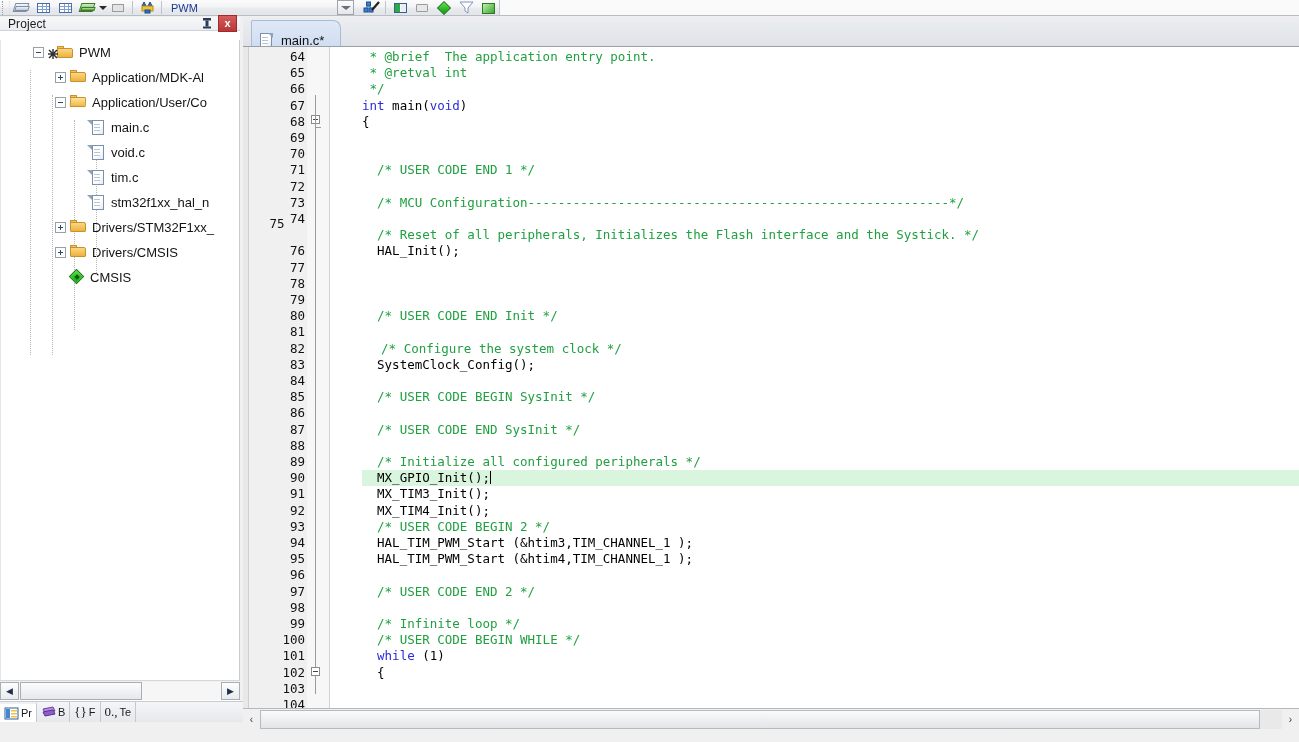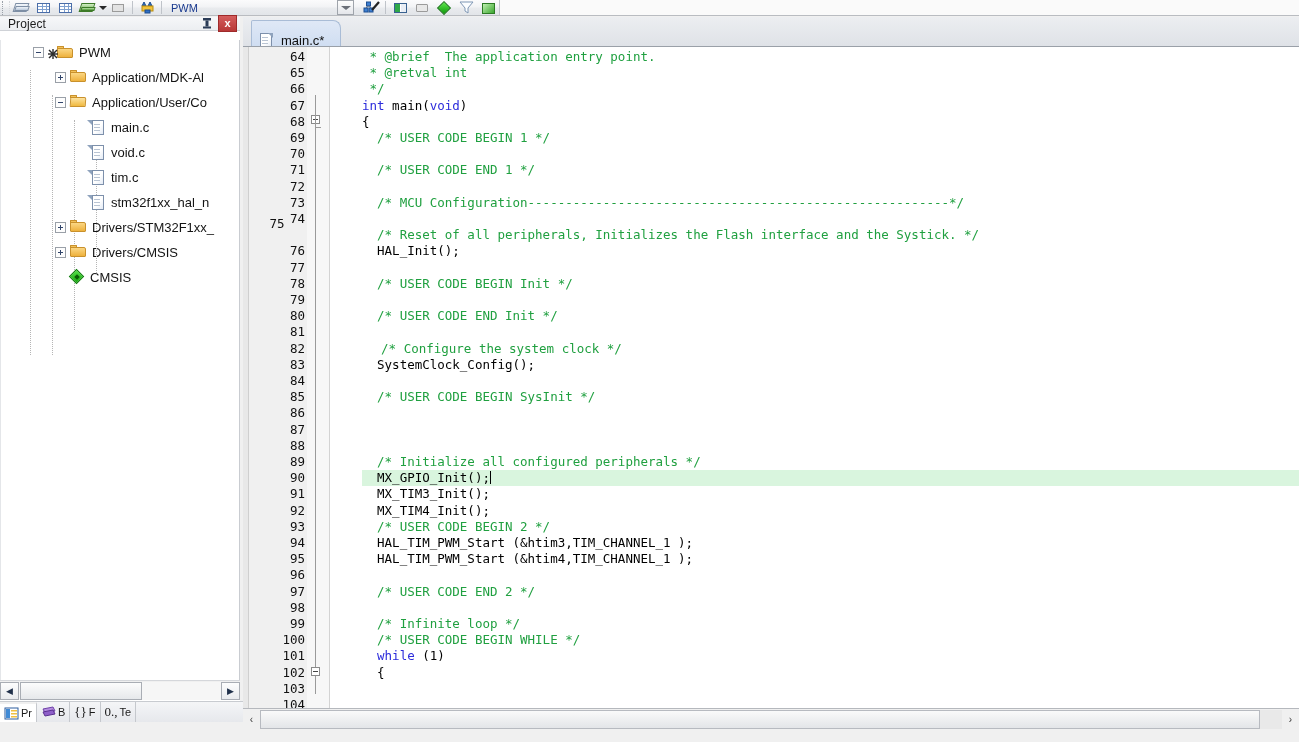--- a/index.html
+++ b/index.html
@@ -823,38 +823,37 @@
       <div class="ed-leftbar"></div>
       <div class="ed-gutter"></div>
       <div class="ed-foldcol"></div>
 
       <div id="code-rows" class="codearea">
           <div class="row" style="position: absolute; top: 2px; left: 0px; right: 0px;"><span class="cmt"> * @brief  The application entry point.</span></div>
           <div class="row" style="position: absolute; top: 18.2px; left: 0px; right: 0px;"><span class="cmt"> * @retval int</span></div>
           <div class="row" style="position: absolute; top: 34.4px; left: 0px; right: 0px;"><span class="cmt"> */</span></div>
           <div class="row" style="position: absolute; top: 50.6px; left: 0px; right: 0px;"><span class="kw">int </span><span>main(</span><span class="kw">void</span><span>)</span></div>
           <div class="row" style="position: absolute; top: 66.8px; left: 0px; right: 0px;"><span>{</span></div>
-          <div class="row" style="position: absolute; top: 83px; left: 0px; right: 0px;"><span class="cmt">  /* USER CODE BEGIN 1 */</span></div>
           <div class="row" style="position: absolute; top: 99.2px; left: 0px; right: 0px;"><span></span></div>
           <div class="row" style="position: absolute; top: 115.4px; left: 0px; right: 0px;"><span class="cmt">  /* USER CODE END 1 */</span></div>
           <div class="row" style="position: absolute; top: 131.6px; left: 0px; right: 0px;"><span></span></div>
           <div class="row" style="position: absolute; top: 147.8px; left: 0px; right: 0px;"><span class="cmt">  /* MCU Configuration--------------------------------------------------------*/</span></div>
           <div class="row" style="position: absolute; top: 164px; left: 0px; right: 0px;"><span></span></div>
           <div class="row" style="position: absolute; top: 180.2px; left: 0px; right: 0px;"><span class="cmt">  /* Reset of all peripherals, Initializes the Flash interface and the Systick. */</span></div>
           <div class="row" style="position: absolute; top: 196.4px; left: 0px; right: 0px;"><span>  HAL_Init();</span></div>
           <div class="row" style="position: absolute; top: 212.6px; left: 0px; right: 0px;"><span></span></div>
-          <div class="row" style="position: absolute; top: 228.8px; left: 0px; right: 0px;"><span class="cmt">  /* USER CODE BEGIN Init */</span></div>
           <div class="row" style="position: absolute; top: 245px; left: 0px; right: 0px;"><span></span></div>
           <div class="row" style="position: absolute; top: 261.2px; left: 0px; right: 0px;"><span class="cmt">  /* USER CODE END Init */</span></div>
           <div class="row" style="position: absolute; top: 277.4px; left: 0px; right: 0px;"><span></span></div>
           <div class="row" style="position: absolute; top: 293.6px; left: 4px; right: 0px;"><span class="cmt">  /* Configure the system clock */</span></div>
           <div class="row" style="position: absolute; top: 309.8px; left: 0px; right: 0px;"><span>  SystemClock_Config();</span></div>
           <div class="row" style="position: absolute; top: 326px; left: 0px; right: 0px;"><span></span></div>
           <div class="row" style="position: absolute; top: 342.2px; left: 0px; right: 0px;"><span class="cmt">  /* USER CODE BEGIN SysInit */</span></div>
           <div class="row" style="position: absolute; top: 358.4px; left: 0px; right: 0px;"><span></span></div>
+          <div class="row" style="position: absolute; top: 374.6px; left: 0px; right: 0px;"><span class="cmt">  /* USER CODE END SysInit */</span></div>
           <div class="row" style="position: absolute; top: 390.8px; left: 0px; right: 0px;"><span></span></div>
           <div class="row" style="position: absolute; top: 407px; left: 0px; right: 0px;"><span class="cmt">  /* Initialize all configured peripherals */</span></div>
           <div class="row hl-row" style="position: absolute; top: 423.2px; left: 0px; right: 0px; width: 1100px;"><span>  MX_GPIO_Init();</span><span class="cursor-bar"></span></div>
           <div class="row" style="position: absolute; top: 439.4px; left: 0px; right: 0px;"><span>  MX_TIM3_Init();</span></div>
           <div class="row" style="position: absolute; top: 455.6px; left: 0px; right: 0px;"><span>  MX_TIM4_Init();</span></div>
           <div class="row" style="position: absolute; top: 471.8px; left: 0px; right: 0px;"><span class="cmt">  /* USER CODE BEGIN 2 */</span></div>
           <div class="row" style="position: absolute; top: 488px; left: 0px; right: 0px;"><span>  HAL_TIM_PWM_Start (&amp;htim3,TIM_CHANNEL_1 );</span></div>
           <div class="row" style="position: absolute; top: 504.2px; left: 0px; right: 0px;"><span>  HAL_TIM_PWM_Start (&amp;htim4,TIM_CHANNEL_1 );</span></div>
           <div class="row" style="position: absolute; top: 520.4px; left: 0px; right: 0px;"><span></span></div>
           <div class="row" style="position: absolute; top: 536.6px; left: 0px; right: 0px;"><span class="cmt">  /* USER CODE END 2 */</span></div>

